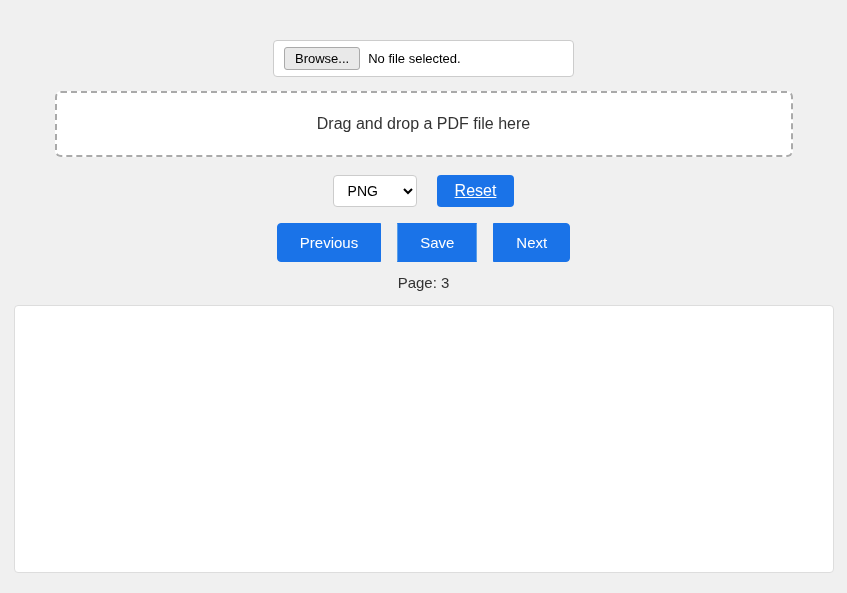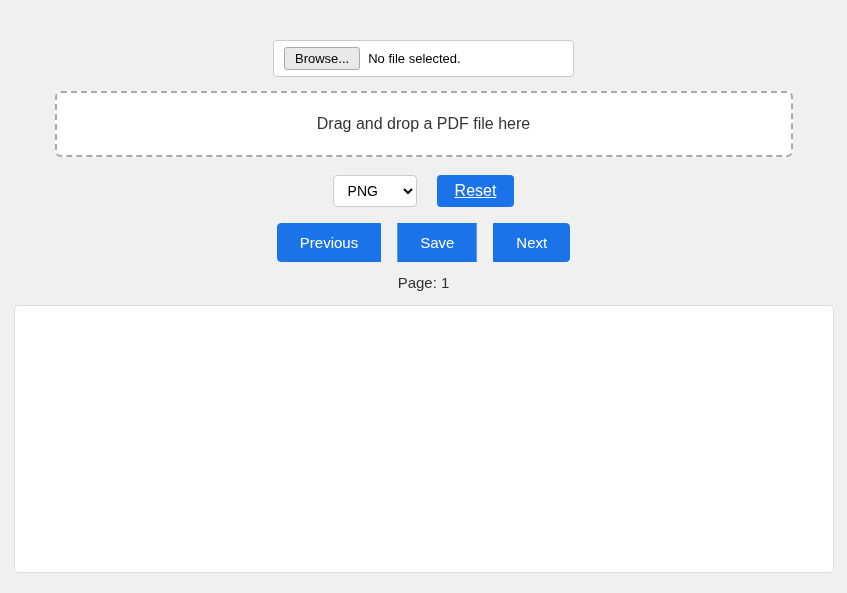--- a/index.html
+++ b/index.html
@@ -157,15 +157,15 @@
   </select>
   <button class="reset-button">Reset</button>
 </div>
 
 <div class="nav-row">
   <button class="nav-button">Previous</button>
   <button class="nav-button">Save</button>
   <button class="nav-button">Next</button>
 </div>
 
-<div class="page-label">Page: 1</div>
+<div class="page-label">Page: 3</div>
 
 <div class="preview-area"></div>
 
 </body></html>

